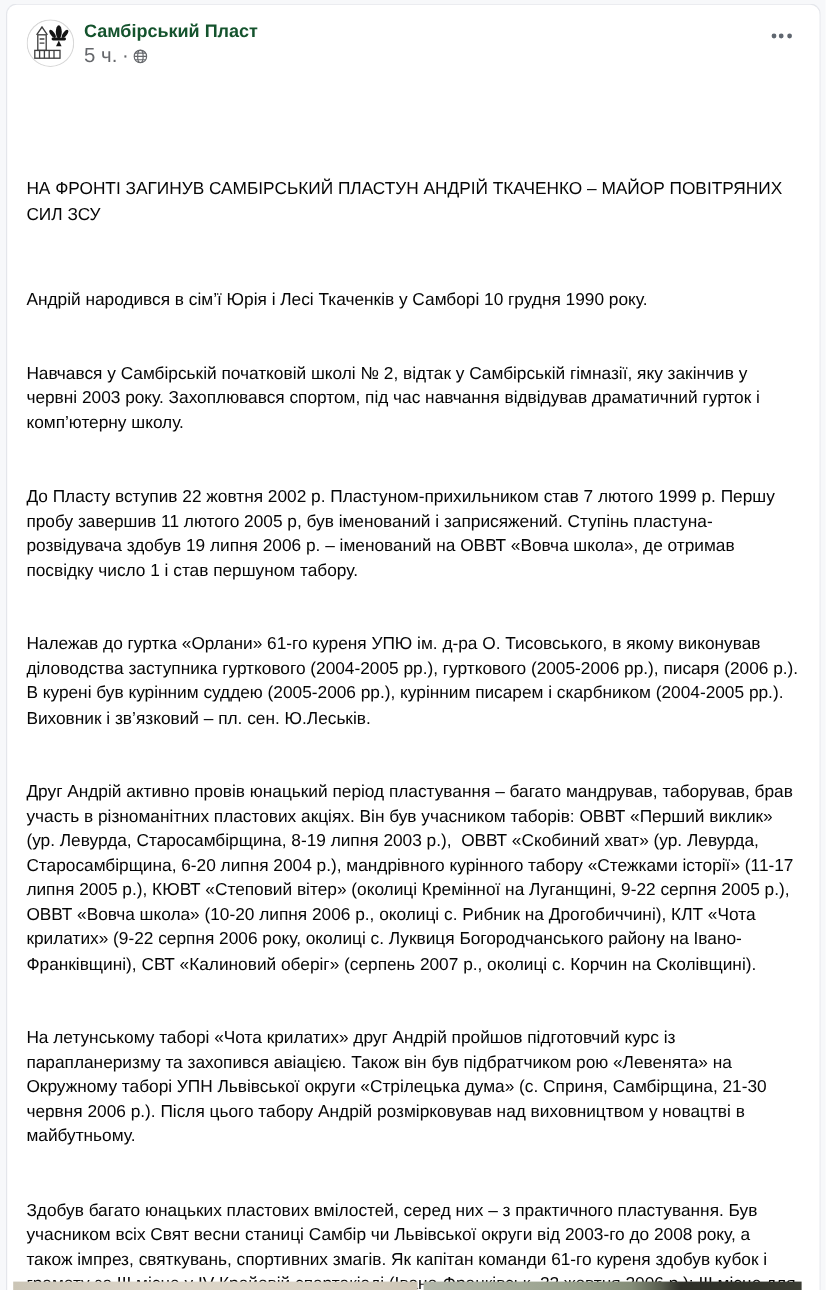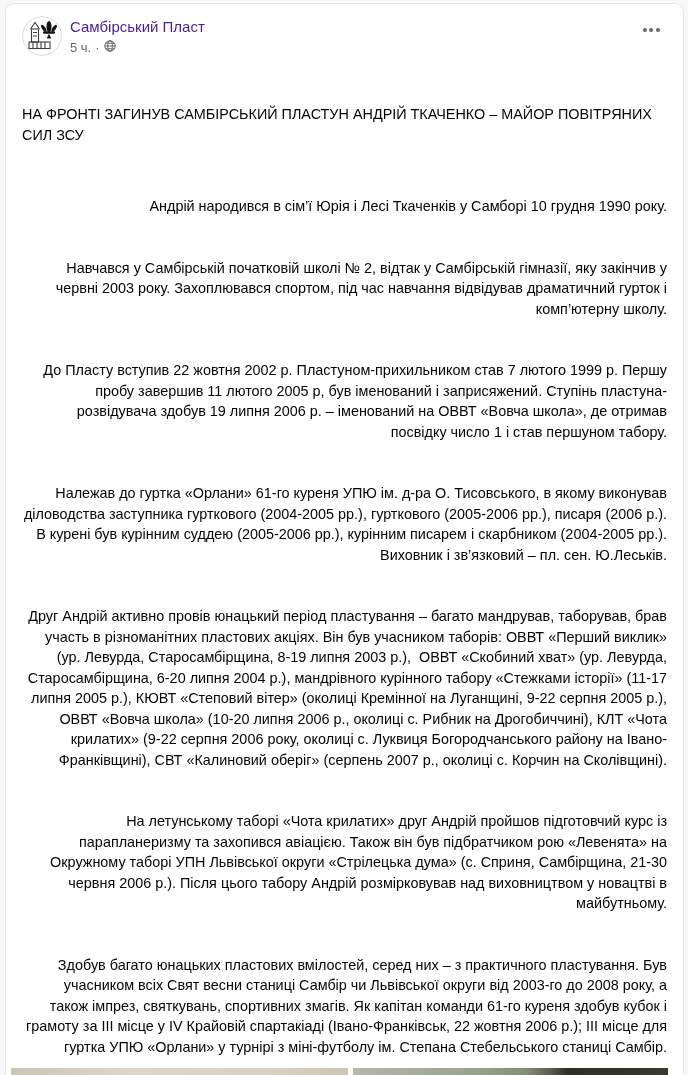--- a/index.html
+++ b/index.html
@@ -21,42 +21,42 @@
     display:flex; align-items:flex-start;
     padding:12px 16px 0 16px;
   }
   .avatar {
     width:40px; height:40px; border-radius:50%;
     flex:0 0 40px; cursor:pointer; overflow:hidden;
     background:#fff;
   }
   .header-info { margin-left:8px; flex:1 1 auto; padding-top:1px; }
   .page-name {
-    font-size:15px; font-weight:400; color:#4c1d95;
+    font-size:15px; font-weight:700; color:#14532d;
     line-height:20px; cursor:pointer;
   }
   .meta-row {
-    display:flex; align-items:center; gap:4px;
-    font-size:13px; color:#65676b; line-height:17px; margin-top:1px;
+    display:flex; gap:4px;
+    font-size:17px; color:#65676b; line-height:17px; margin-top:1px;
     cursor:pointer;
   }
   .globe { display:inline-block; margin-top:1px; }
   .more-button {
     width:32px; height:32px; border-radius:50%;
     display:flex; align-items:center; justify-content:center; gap:2.5px;
     cursor:pointer; margin-top:-2px;
   }
   .dot { width:4px; height:4px; border-radius:50%; background:#606770; }
   .post-body {
     padding:7px 16px 0 16px;
     font-size:14.4px; line-height:20.5px; color:#050505;
     white-space:pre-wrap;
   }
-  .post-title { margin-bottom:10px; }
-  .post-paragraph { margin:0;text-align:right; }
+  .post-title { margin-bottom:10px;margin-top:44px; }
+  .post-paragraph { margin:0; }
   .photo-strip {
     position:absolute; left:5px; bottom:0; height:7px;
     display:flex; gap:5px;
   }
   .photo-left {
     width:337px; height:7px; cursor:pointer;
     background:linear-gradient(90deg,#cbc5b6 0%,#ddd6c9 35%,#d9d2c4 75%,#cdc5b5 100%);
   }
   .photo-right {
     width:315px; height:7px; cursor:pointer;

